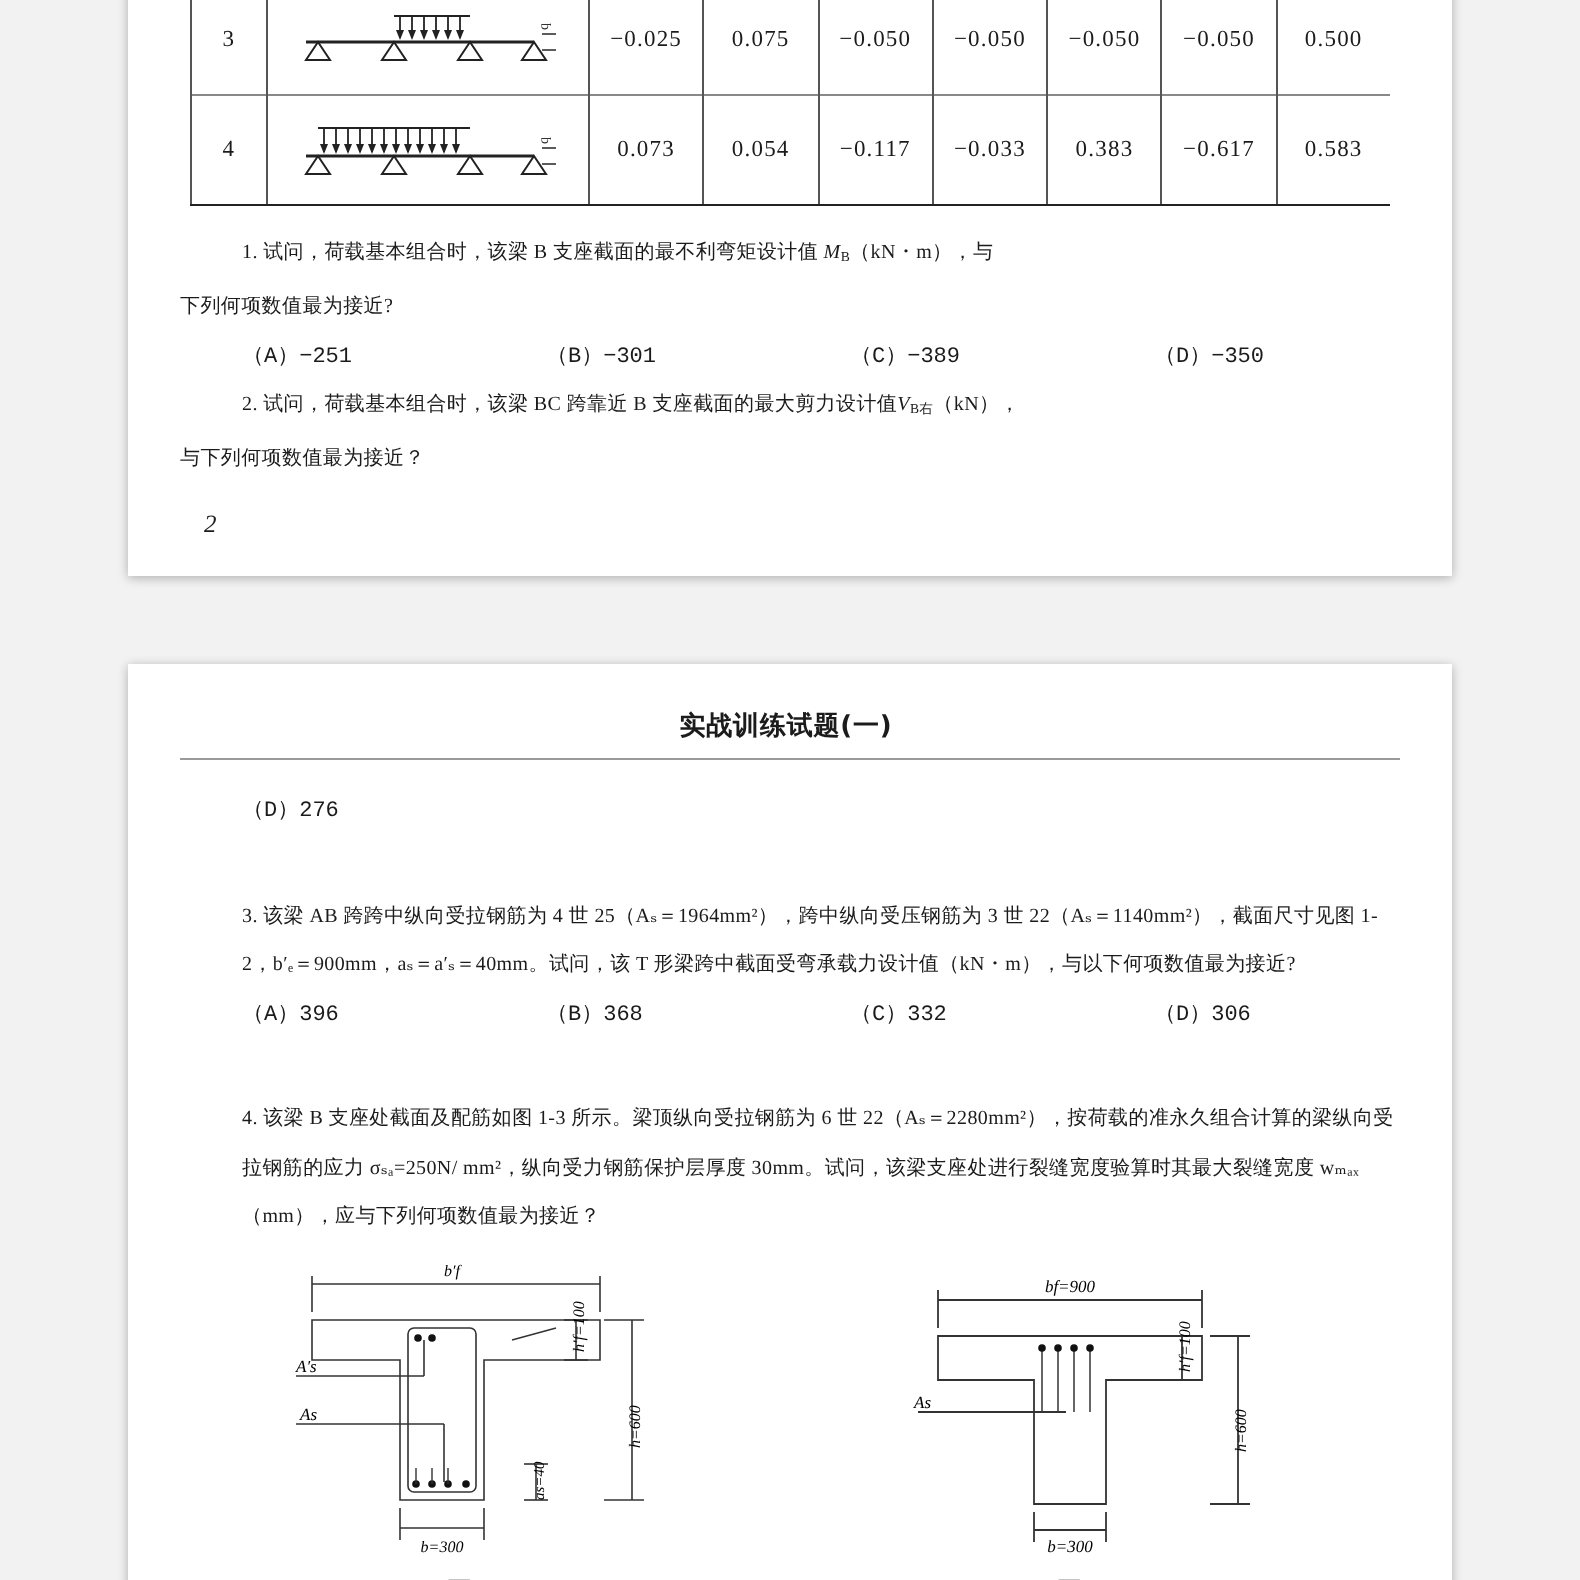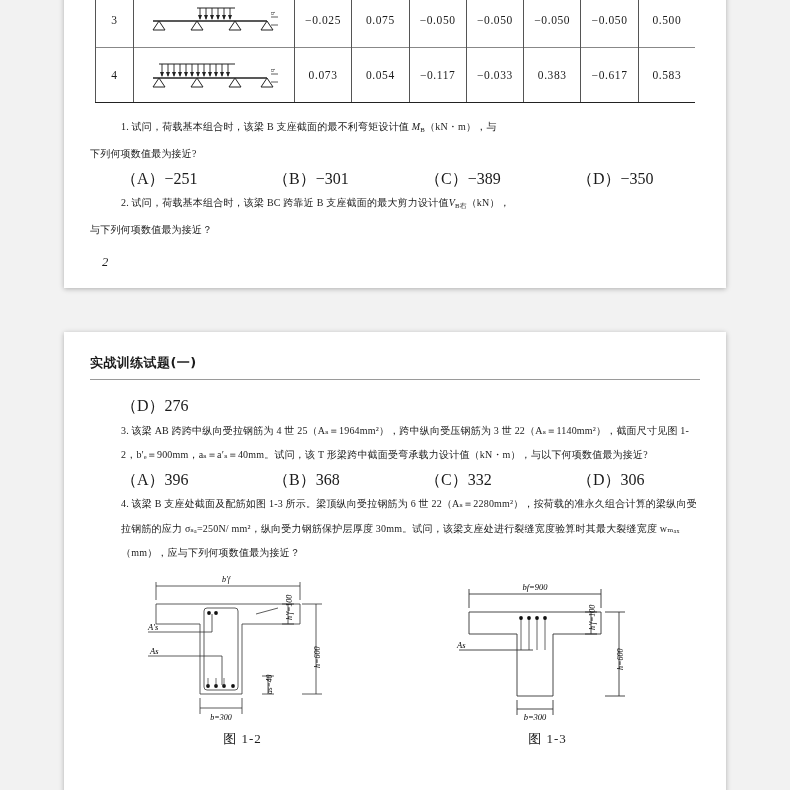--- a/index.html
+++ b/index.html
@@ -50,36 +50,37 @@
   .ln{
     font-size:10px;
     line-height:24.5px;
     letter-spacing:.2px;
     white-space:nowrap;
   }
   .ind{padding-left:31px;}
   .opts{
     display:flex;
     padding-left:31px;
-    font-size:16px;
+    font-size:11px;
     line-height:24.5px;
+    font-family:Liberation Mono, monospace;
   }
   .opts span{width:152px;display:inline-block;}
   .opts span:last-child{width:auto;}
-  .wrap{white-space:normal;}
+  .wrap{white-space:normal;margin-top:28px;}
   i.v{font-family:"Liberation Serif",serif;font-style:italic;}
   sub{font-size:.68em;vertical-align:-.24em;}
   .pgnum{
     font-style:italic;font-size:12.5px;
     padding-left:12px;padding-top:12px;
   }
 
   
   .hdr{
-    text-align:left;
+    text-align:center;
     font-family:"DejaVu Sans","Liberation Sans",sans-serif;
     font-weight:bold;font-size:13px;
     padding-top:22px;padding-right:4px;
     letter-spacing:.4px;
   }
   .hdrrule{
     border-bottom:1.1px solid #9a9a9a;
     margin:7px 0 14px 0;
   }
 

